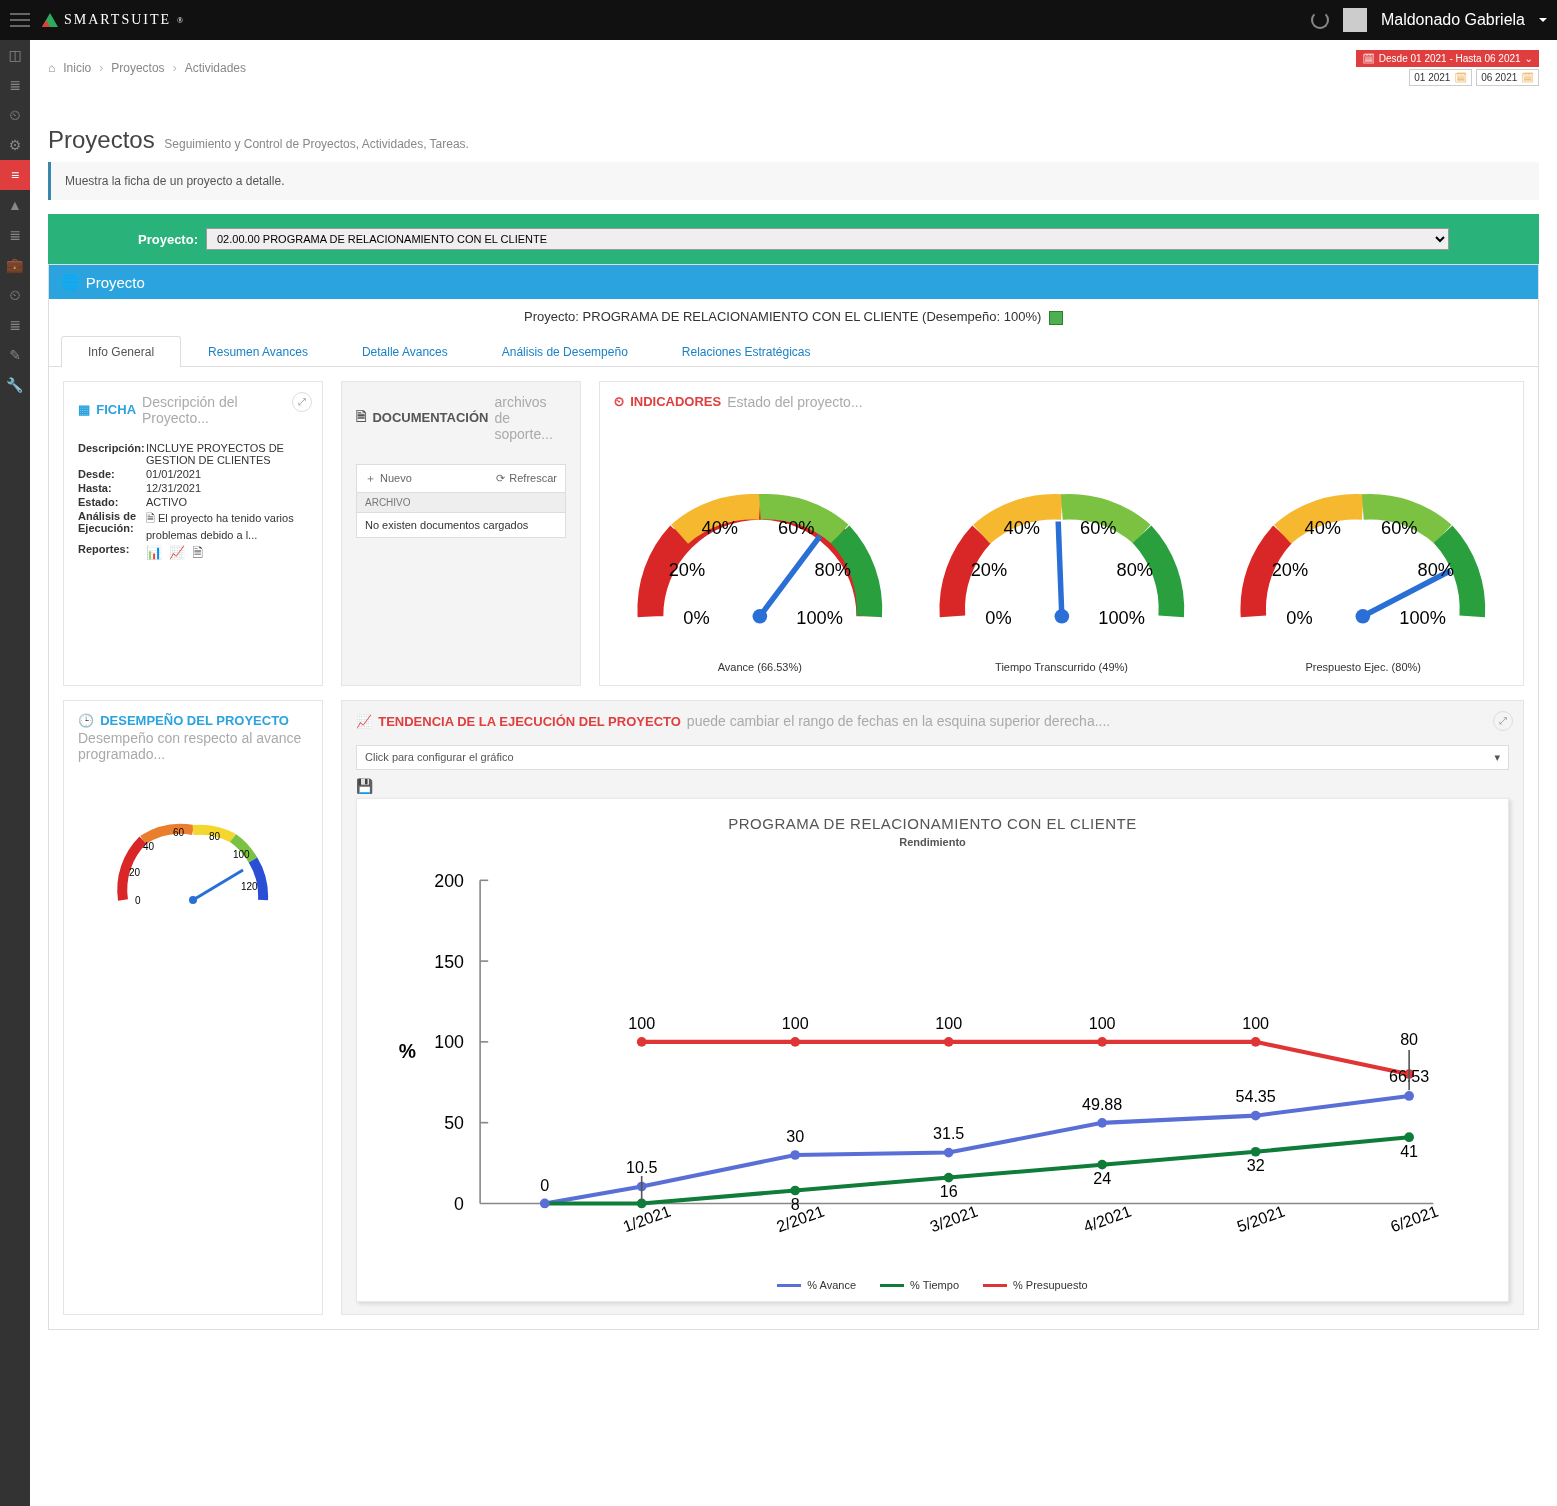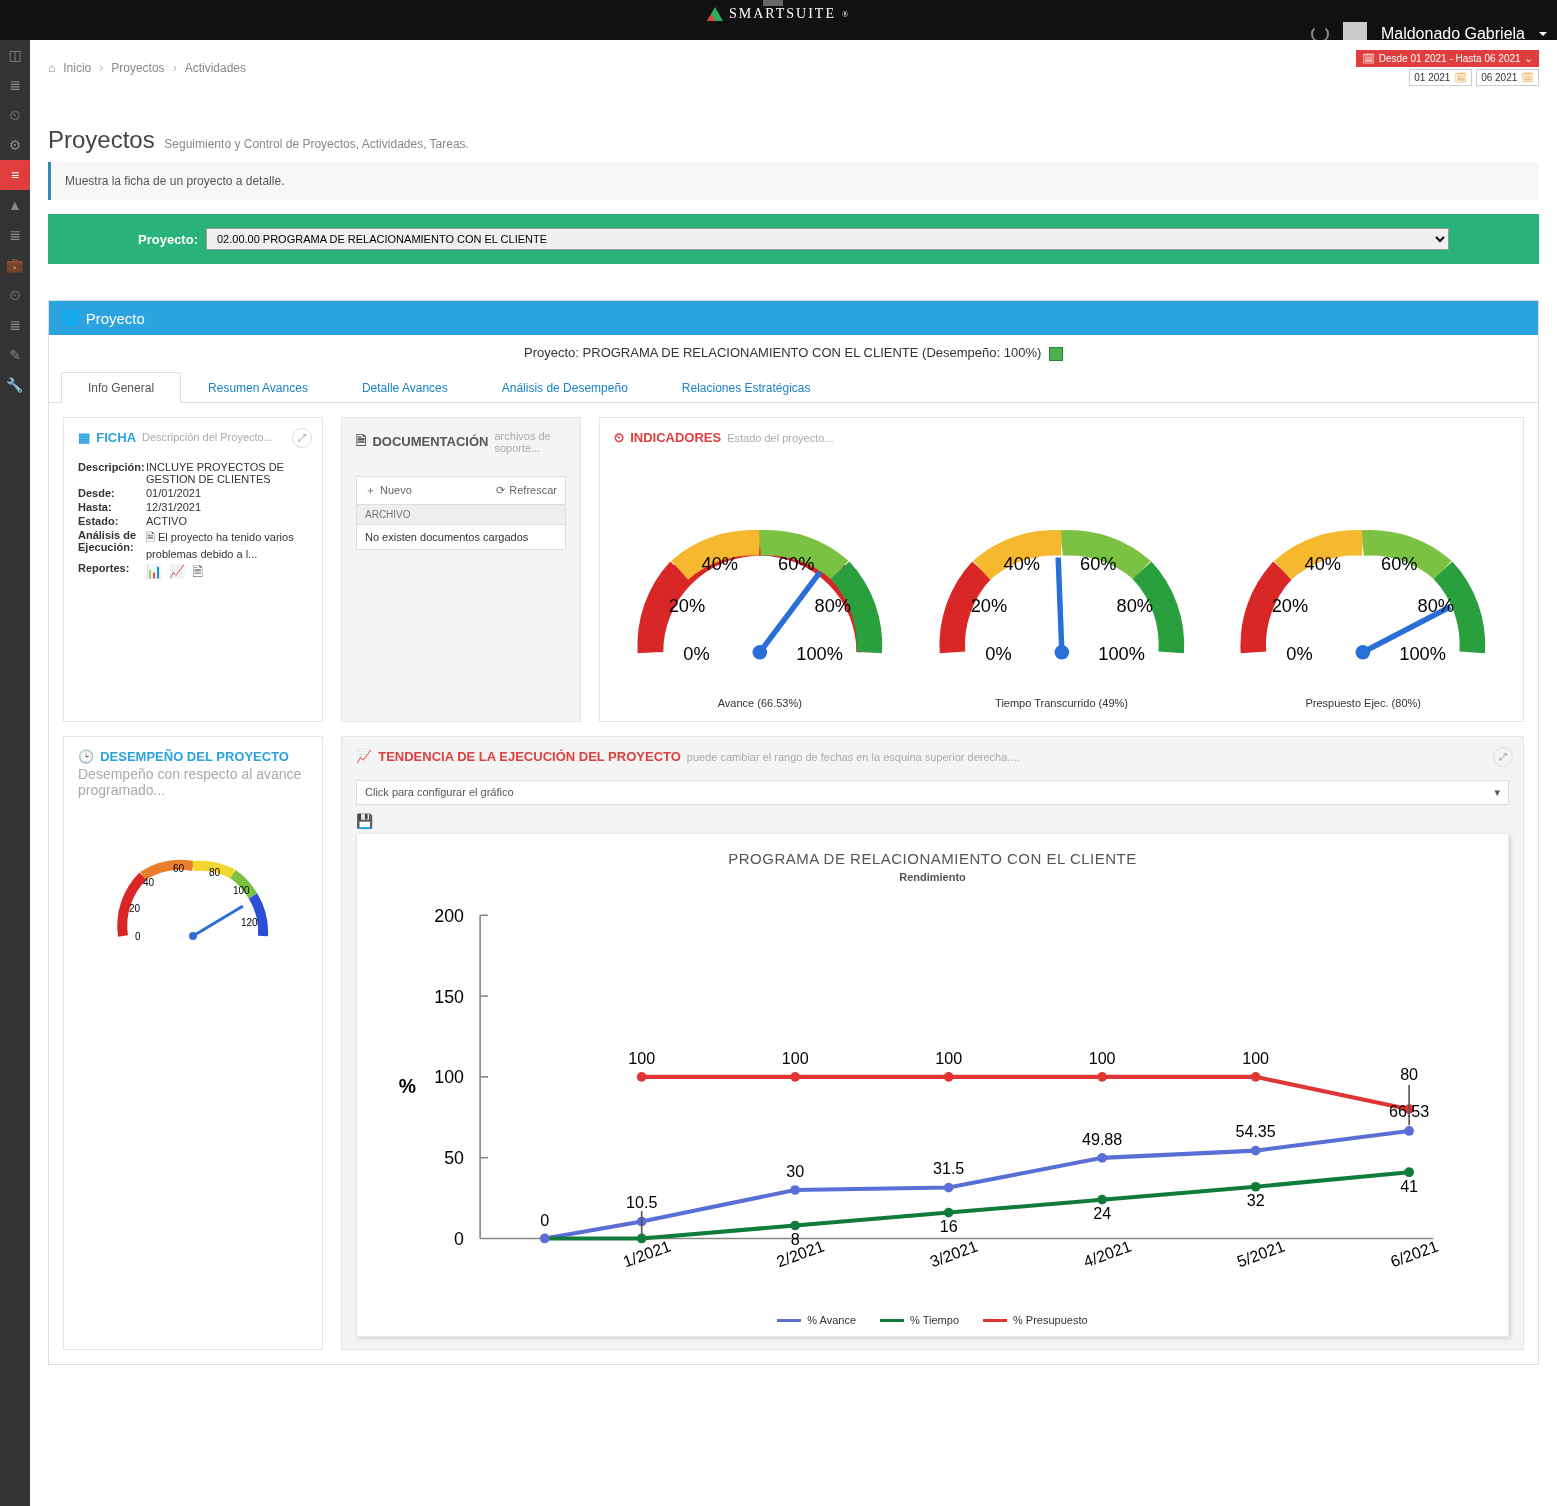--- a/index.html
+++ b/index.html
@@ -1,17 +1,17 @@
 <!DOCTYPE html>
 <html><head>
 <meta charset="utf-8">
 <style>
 * { box-sizing: border-box; margin: 0; padding: 0; }
 body { font-family: "Helvetica Neue", Arial, sans-serif; font-size: 13px; color: #333; background: #f4f4f4; }
-.topbar { background: #111; height: 40px; display: flex; align-items: center; padding: 0 10px; color: #fff; flex-direction: column; }
+.topbar { background: #111; height: 40px; display: flex; align-items: center; padding: 0 10px; color: #fff; }
 .hamburger { width: 20px; height: 14px; display: flex; flex-direction: column; justify-content: space-between; margin-right: 12px; cursor: pointer; }
 .hamburger span { height: 2px; background: #666; }
 .logo { display: flex; align-items: center; gap: 6px; font-family: Georgia, serif; letter-spacing: 2px; font-size: 14px; }
 .logo-tri { width: 0; height: 0; border-left: 8px solid transparent; border-right: 8px solid transparent; border-bottom: 14px solid #2eab5b; position: relative; }
 .logo-tri::after { content:""; position:absolute; left:-8px; top:7px; width:0; height:0; border-left:4px solid transparent; border-right:4px solid transparent; border-bottom:7px solid #e03e3e; }
 .logo sup { font-size: 8px; }
 .top-right { margin-left: auto; display: flex; align-items: center; gap: 14px; }
 .sync-icon { width:18px; height:18px; border:2px solid #888; border-radius:50%; border-top-color:transparent; cursor:pointer; }
 .avatar { width:24px; height:24px; background:#ccc; }
 .username { font-size:16px; }
@@ -27,34 +27,34 @@
 .breadcrumb .sep { color:#bbb; }
 .date-ctl { margin-left:auto; text-align:right; }
 .date-badge { background:#e03e3e; color:#fff; font-size:10px; padding:3px 6px; display:inline-flex; align-items:center; gap:4px; cursor:pointer; }
 .date-inputs { display:flex; gap:4px; margin-top:2px; justify-content:flex-end; }
 .date-inputs .dbox { border:1px solid #ccc; padding:2px 4px; font-size:10px; display:flex; align-items:center; gap:4px; background:#fff; }
 .cal-icon { color:#e8a13a; }
 .page-title-row { margin: 30px 0 8px; }
 .page-title-row h1 { display:inline; font-size:24px; font-weight:400; color:#444; }
 .page-title-row .subtitle { color:#888; font-size:12px; margin-left:6px; }
 .info-banner { border-left:3px solid #3a87ad; background:#f7f7f7; padding:12px 14px; font-size:12px; color:#555; margin-bottom:14px; }
-.project-bar { background:#2ab27b; padding:14px 90px; display:flex; align-items:center; gap:8px; margin-bottom:36px; }
+.project-bar { background:#2ab27b; padding:14px 90px; display:flex; align-items:center; gap:8px; }
 .project-bar label { color:#fff; font-weight:bold; font-size:13px; }
 .project-bar select { flex:1; padding:3px 6px; font-size:11px; border:1px solid #999; }
 .panel { border:1px solid #ddd; margin-bottom:20px; }
 .panel-head { background:#2aa3df; color:#fff; padding:8px 12px; font-size:15px; display:flex; align-items:center; gap:6px; }
 .panel-sub { text-align:center; padding:10px; font-size:13px; }
 .green-sq { display:inline-block; width:14px; height:14px; background:#4caf50; border:1px solid #2e7d32; vertical-align:middle; margin-left:4px; }
 .tabs { display:flex; border-bottom:1px solid #ddd; padding:0 12px; gap:0; }
 .tabs .tab { padding:8px 26px; font-size:12px; color:#1a82c5; cursor:pointer; border:1px solid transparent; border-bottom:none; position:relative; top:1px; }
 .tabs .tab.active { color:#555; border-color:#ddd; background:#fff; border-radius:3px 3px 0 0; }
 .grid { display:grid; grid-template-columns: 260px 240px 1fr; gap:18px; padding:14px; }
 .card { border:1px solid #e5e5e5; background:#fff; padding:12px 14px; position:relative; }
 .card-title { font-size:13px; font-weight:bold; display:flex; align-items:center; gap:6px; margin-bottom:2px; }
-.card-title .muted { font-weight:normal; color:#aaa; font-size:11px; }
+.card-title .muted { font-weight:normal; color:#aaa; font-size:14px; }
 .card-title.blue { color:#2aa3df; }
 .card-title.red { color:#e03e3e; }
 .expand-btn { position:absolute; top:10px; right:10px; width:20px; height:20px; border:1px solid #ddd; border-radius:50%; display:flex; align-items:center; justify-content:center; font-size:10px; color:#888; cursor:pointer; }
 .ficha-table { font-size:11px; margin-top:16px; }
 .ficha-table .row { display:flex; margin-bottom:2px; }
 .ficha-table .k { width:68px; font-weight:bold; }
 .ficha-table .v { flex:1; }
 .doc-card { background:#f4f4f4; }
 .doc-toolbar { background:#fff; border:1px solid #ddd; display:flex; justify-content:space-between; padding:6px 8px; margin:22px 0 0; font-size:11px; color:#666; }
 .doc-toolbar span { cursor:pointer; display:flex; align-items:center; gap:4px; }

